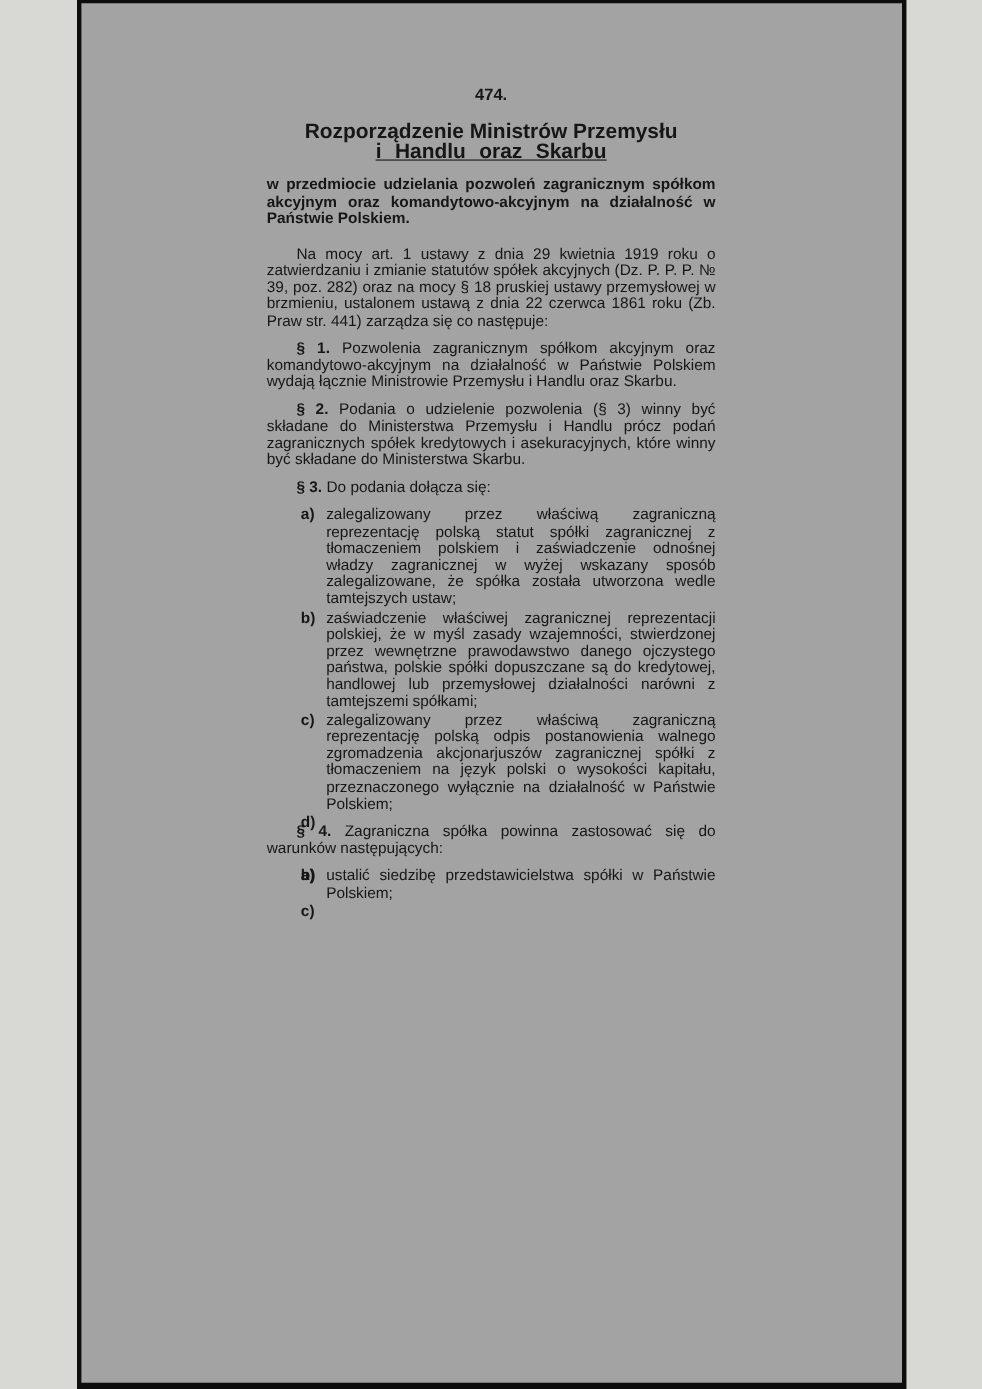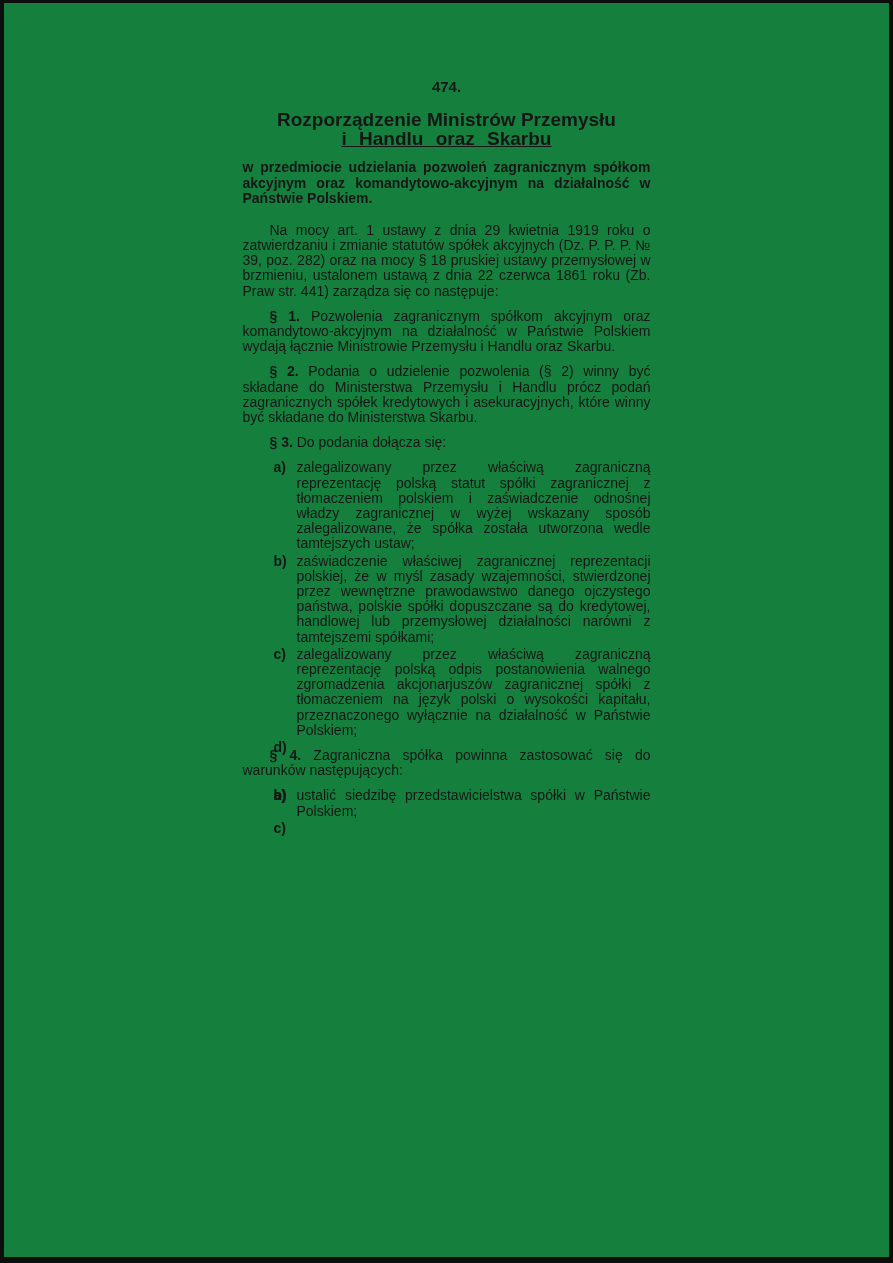--- a/index.html
+++ b/index.html
@@ -2,24 +2,24 @@
 <html><head>
 <meta charset="utf-8">
 <style>
   html, body {
     margin: 0;
     padding: 0;
     background: #d8d8d4;
   }
   .page {
     position: relative;
-    width: 893px;
+    width: 754px;
     min-height: 1263px;
     margin: 0 auto;
-    background: #15803d;
+    background: #a3a3a3;
     border-top: 3px solid #0d0d0d;
     border-left: 4px solid #0d0d0d;
     border-right: 4px solid #0d0d0d;
     border-bottom: 6px solid #0d0d0d;
     box-sizing: border-box;
     font-family: "Liberation Sans", sans-serif;
     color: #161616;
   }
   .content {
     width: 408px;
@@ -92,21 +92,21 @@
       <div class="line2">i Handlu oraz Skarbu</div>
     </div>
 
 
     <div class="doc-subject">w przedmiocie udzielania pozwoleń zagranicznym spółkom akcyjnym oraz komandytowo-akcyjnym na działalność w Państwie Polskiem.</div>
 
     <p class="para">Na mocy art. 1 ustawy z dnia 29 kwietnia 1919 roku o zatwierdzaniu i zmianie statutów spółek akcyjnych (Dz. P. P. P. № 39, poz. 282) oraz na mocy § 18 pruskiej ustawy przemysłowej w brzmieniu, ustalonem ustawą z dnia 22 czerwca 1861 roku (Zb. Praw str. 441) zarządza się co następuje:</p>
 
     <p class="para"><span class="section-label">§ 1.</span> <span>Pozwolenia zagranicznym spółkom akcyjnym oraz komandytowo-akcyjnym na działalność w Państwie Polskiem wydają łącznie Ministrowie Przemysłu i Handlu oraz Skarbu.</span></p>
 
-    <p class="para"><span class="section-label">§ 2.</span> <span>Podania o udzielenie pozwolenia (§ 2) winny być składane do Ministerstwa Przemysłu i Handlu prócz podań zagranicznych spółek kredytowych i asekuracyjnych, które winny być składane do Ministerstwa Skarbu.</span></p>
+    <p class="para"><span class="section-label">§ 2.</span> <span>Podania o udzielenie pozwolenia (§ 3) winny być składane do Ministerstwa Przemysłu i Handlu prócz podań zagranicznych spółek kredytowych i asekuracyjnych, które winny być składane do Ministerstwa Skarbu.</span></p>
 
     <p class="para"><span class="section-label">§ 3.</span> <span>Do podania dołącza się:</span></p>
 
     <div class="items">
       <div class="item">
         <span class="marker">a)</span>
         <span>zalegalizowany przez właściwą zagraniczną reprezentację polską statut spółki zagranicznej z tłomaczeniem polskiem i zaświadczenie odnośnej władzy zagranicznej w wyżej wskazany sposób zalegalizowane, że spółka została utworzona wedle tamtejszych ustaw;</span>
       </div>
       <div class="item">
         <span class="marker">b)</span>

